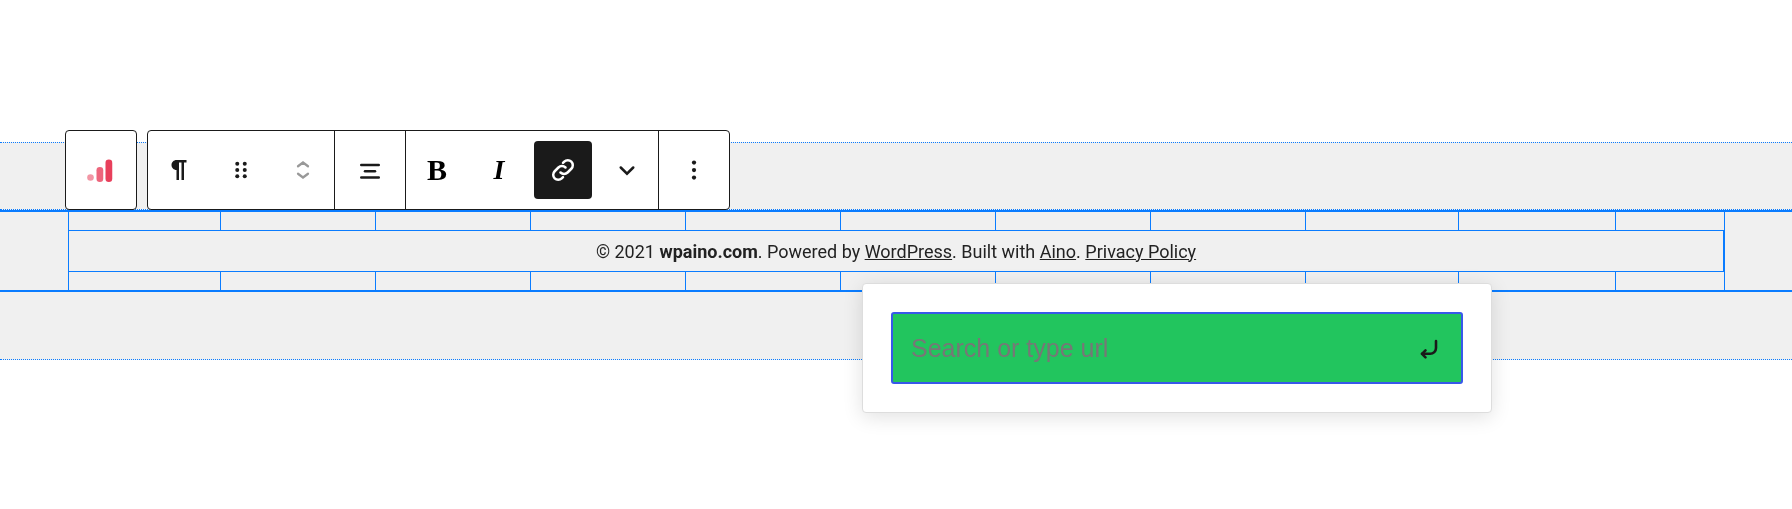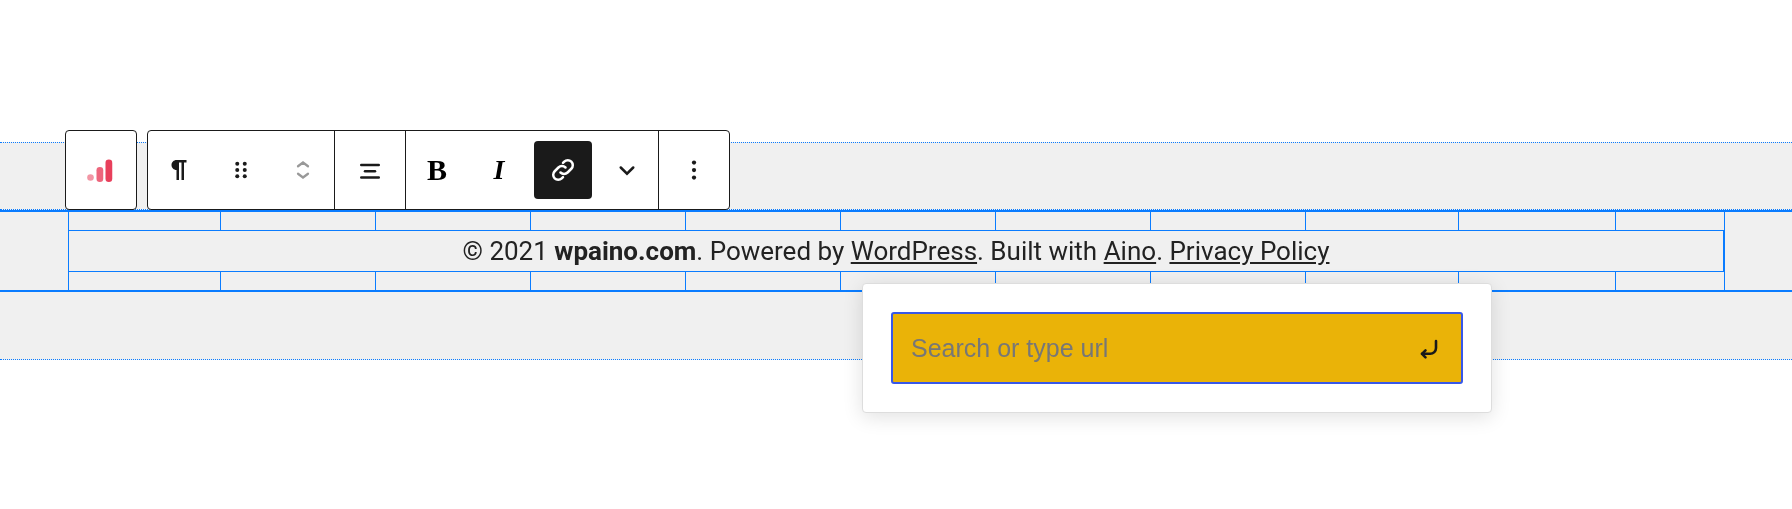--- a/index.html
+++ b/index.html
@@ -64,21 +64,21 @@
     position: absolute;
     top: 88px;
     left: 68px;
     right: 68px;
     height: 42px;
     border: 1px solid #0a7cff;
     background: #f0f0f0;
     display: flex;
     align-items: center;
     justify-content: center;
-    font-size: 26px;
+    font-size: 18px;
     color: #222;
   }
 
   .para-box .text {
     display: inline;
     text-align: center;
     white-space: nowrap;
   }
   .para-box a {
     color: #222;
@@ -151,21 +151,21 @@
     z-index: 20;
   }
 
   .link-input-wrap {
     border: 2px solid #3858e9;
     border-radius: 3px;
     display: flex;
     align-items: center;
     padding: 0 18px;
     height: 72px;
-    background: #eab308;
+    background: #22c55e;
   }
 
   .link-input {
     flex: 1;
     border: none;
     outline: none;
     font-size: 25px;
     color: #333;
     background: transparent;
   }

